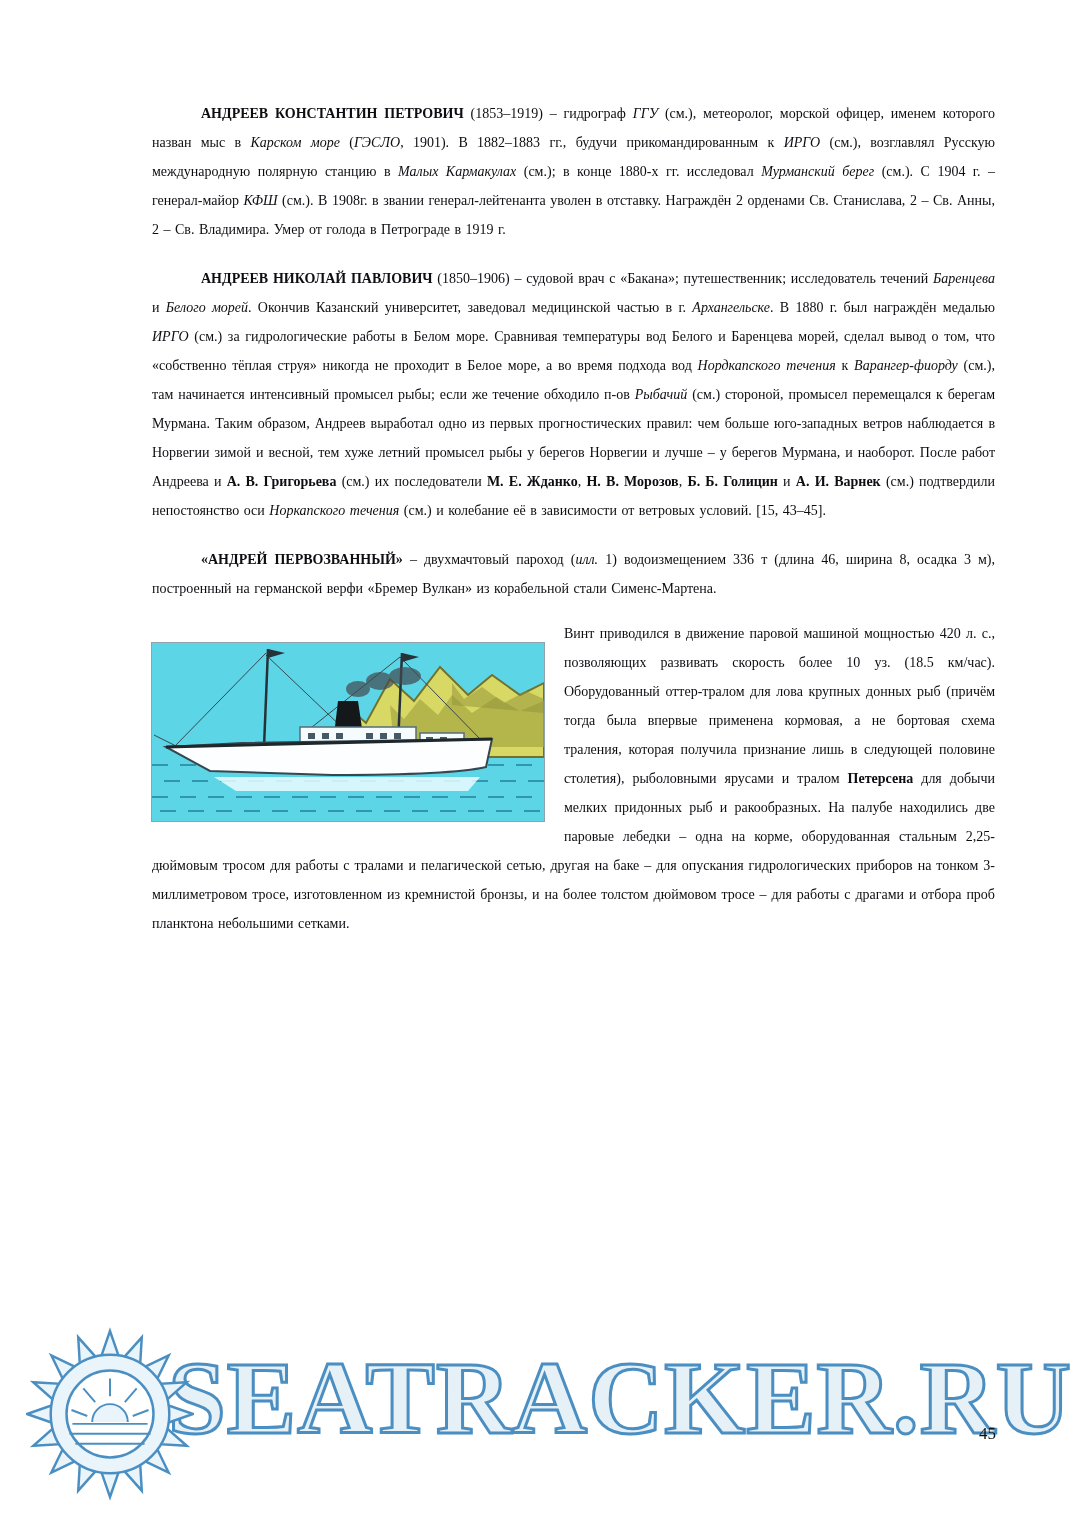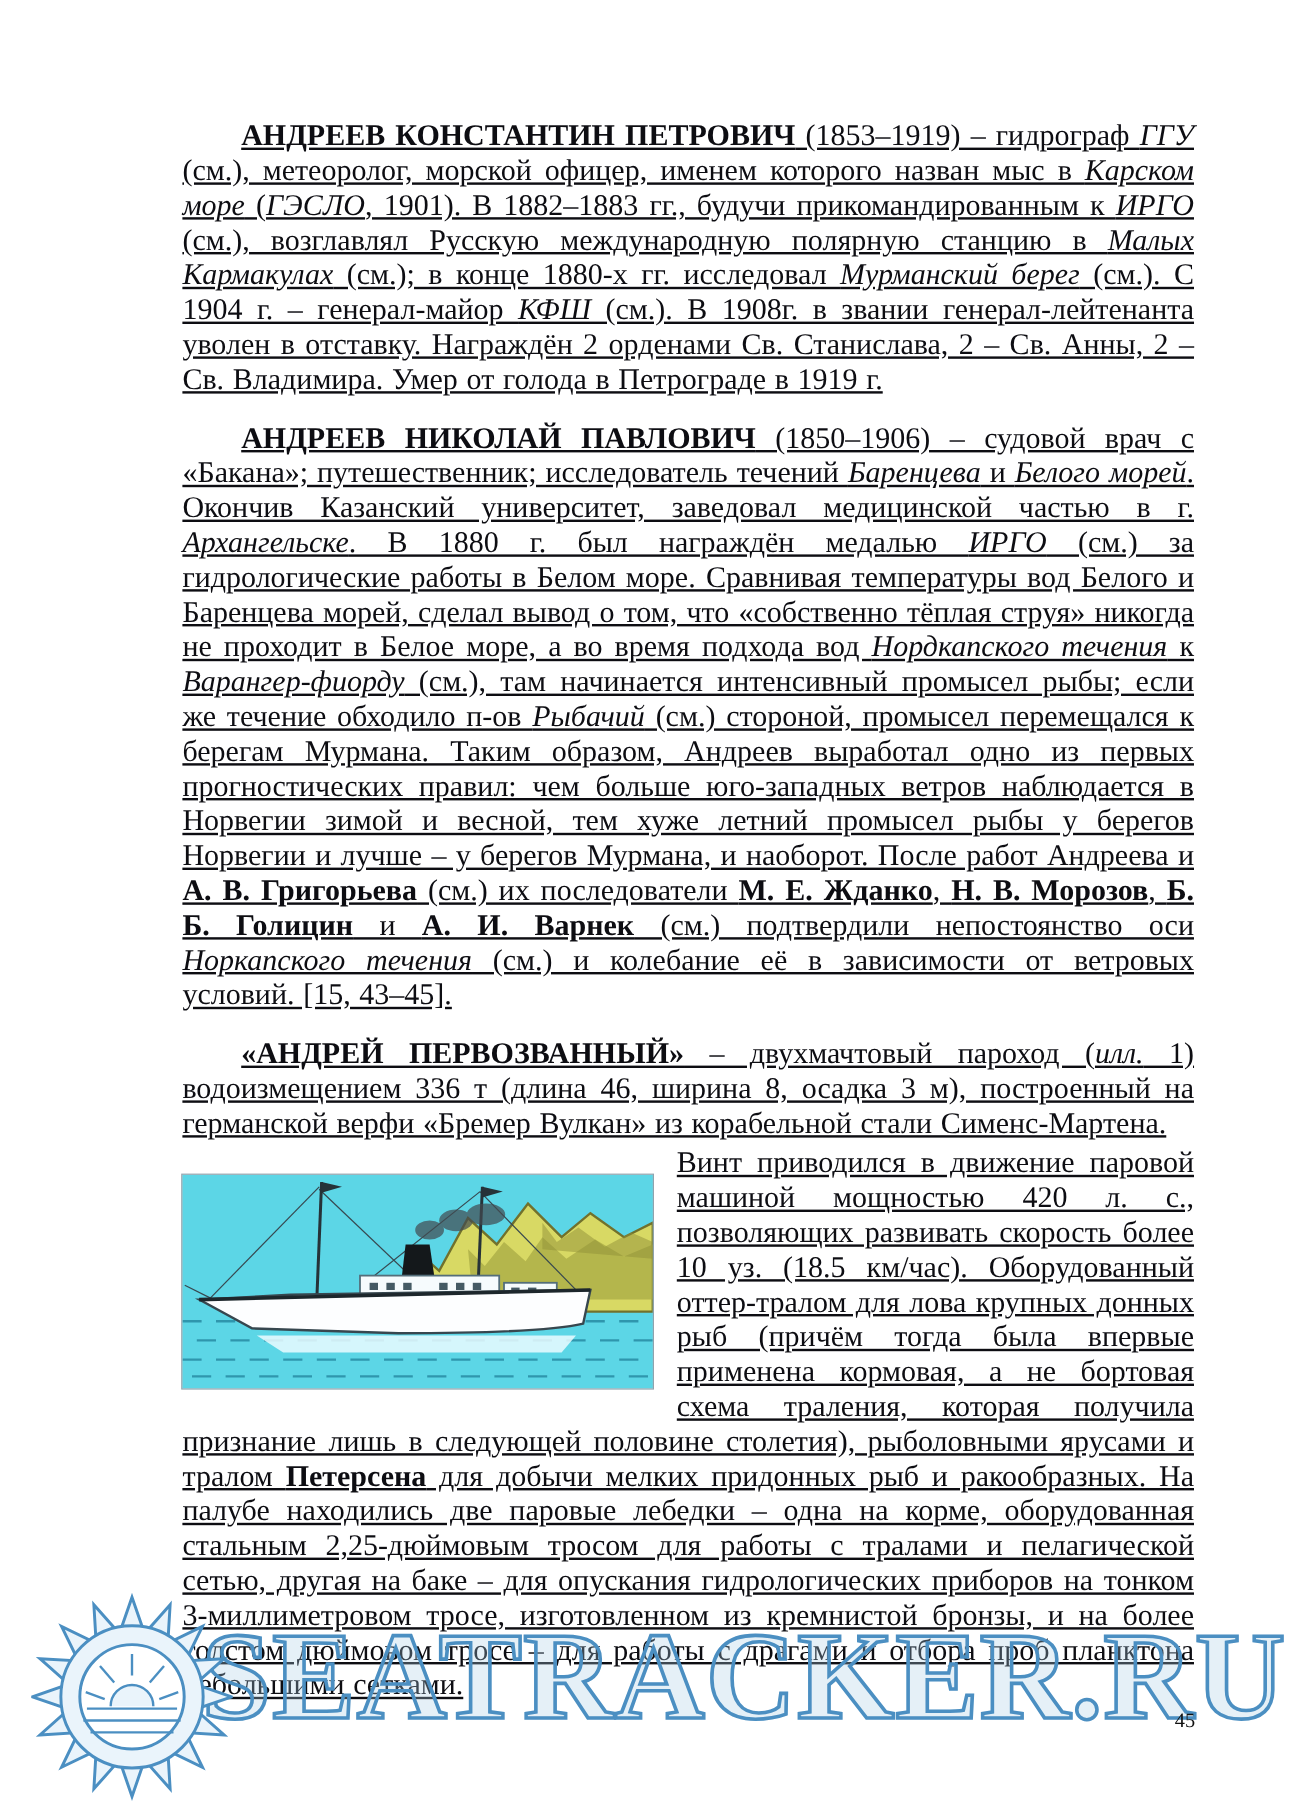--- a/index.html
+++ b/index.html
@@ -2,24 +2,24 @@
 <html><head>
 <meta charset="utf-8">
 <style>
   html,body{margin:0;padding:0;}
   body{
     width:1080px;height:1515px;position:relative;background:#ffffff;
     overflow:hidden;font-family:"Liberation Serif",serif;color:#0d0d12;
   }
   .content{position:absolute;left:152px;top:99px;width:843px;z-index:1;}
   .para{
-    font-size:25px;line-height:29px;text-align:justify;text-indent:49px;
-    margin:0 0 20px 0;word-spacing:1px;text-decoration:underline;
+    font-size:14px;line-height:29px;text-align:justify;text-indent:49px;
+    margin:0 0 20px 0;word-spacing:1px;
   }
-  .para.tight{margin-bottom:4px;}
+  .para.tight{margin-bottom:16px;}
   .para.cont{text-indent:0;margin-top:0;}
   .b{font-weight:bold;}
   .i{font-style:italic;}
   .fig{
     float:left;width:392px;height:178px;margin:24px 20px 26px 0;display:block;
     outline:1px solid #8fa3ad;background:#5cd6e6;
   }
   .fig svg{display:block;width:100%;height:100%;}
   .pageno{
     position:absolute;right:84px;top:1424px;font-size:17px;z-index:12;color:#111;

